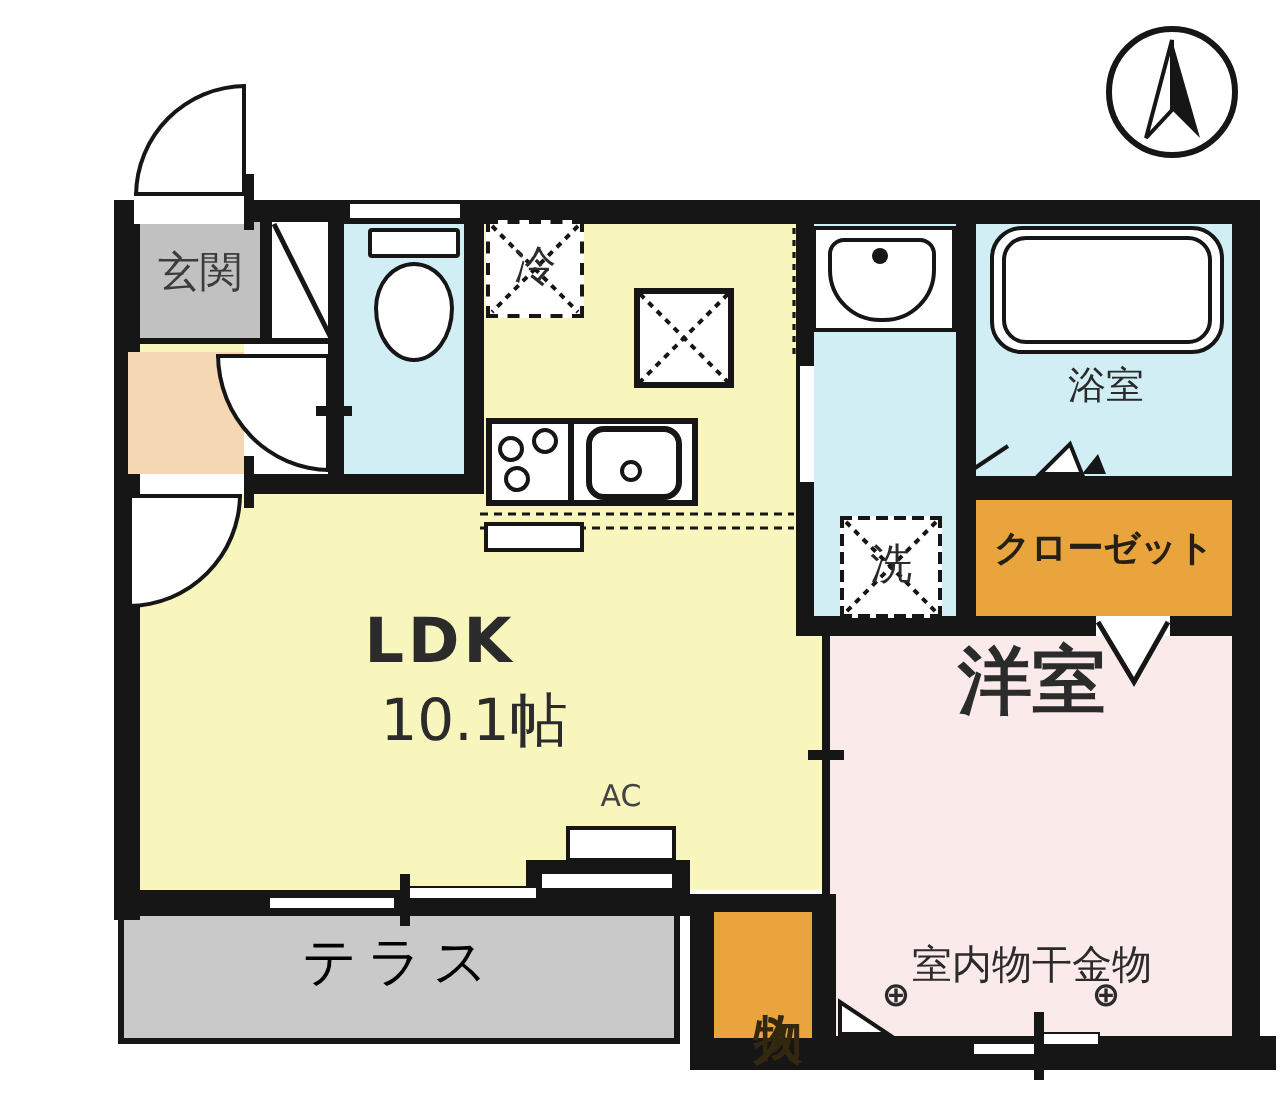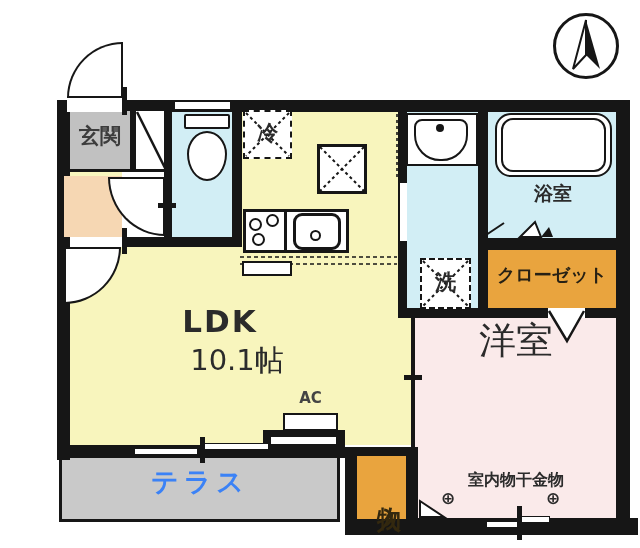--- a/index.html
+++ b/index.html
@@ -7,21 +7,21 @@
         font-family:"DejaVu Sans",sans-serif;color:#2b2b2b;}
   .abs{position:absolute;box-sizing:border-box;}
   .fill{z-index:1;}
   .wall{background:#161616;z-index:2;}
   .ovr{z-index:3;}
   .wall2{background:#161616;z-index:4;}
   .gap{background:#fff;z-index:5;}
   .fix{z-index:6;background:#fff;border:2px solid #161616;}
   .tick{background:#161616;z-index:7;}
   svg.lines{position:absolute;left:0;top:0;z-index:10;}
-  .txt{z-index:20;text-align:center;line-height:1.05;font-weight:bold;}
+  .txt{z-index:20;text-align:center;line-height:1.05;}
   .door{background:#fff;border:2px solid #161616;z-index:6;}
 </style>
 </head>
 <body>
 
 <div id="plan">
 
   <div class="abs fill" style="left:70px;top:112px;width:341px;height:333px;background:#f8f5bd;"></div>
   <div class="abs fill" style="left:405px;top:112px;width:75px;height:196px;background:#d2eef5;"></div>
   <div class="abs fill" style="left:488px;top:112px;width:128px;height:128px;background:#d2eef5;"></div>
@@ -141,26 +141,26 @@
   <div class="abs txt" style="left:67px;top:125px;width:66px;font-size:21px;color:#3c3c3c;">玄関</div>
 
   <div class="abs txt" style="left:130px;top:305px;width:180px;font-size:31px;font-weight:600;letter-spacing:2px;">LDK</div>
   <div class="abs txt" style="left:147px;top:345px;width:180px;font-size:29px;font-weight:400;">10.1帖</div>
 
 
   <div class="abs txt" style="left:514px;top:184px;width:78px;font-size:19px;">浴室</div>
 
   <div class="abs txt" style="left:488px;top:266px;width:128px;font-size:18px;font-weight:600;color:#262014;">クローゼット</div>
 
-  <div class="abs txt" style="left:426px;top:322px;width:180px;font-size:37px;font-weight:400;text-align:center;">洋室</div>
-  <div class="abs txt" style="left:426px;top:472px;width:180px;font-size:16px;">室内物干金物</div>
+  <div class="abs txt" style="left:426px;top:322px;width:180px;font-size:37px;font-weight:700;text-align:center;">洋室</div>
+  <div class="abs txt" style="left:426px;top:472px;width:180px;font-size:20px;">室内物干金物</div>
   <div class="abs txt" style="left:438px;top:490px;width:20px;font-size:17px;font-weight:700;">⊕</div>
   <div class="abs txt" style="left:543px;top:490px;width:20px;font-size:17px;font-weight:700;">⊕</div>
 
-  <div class="abs txt" style="left:80px;top:468px;width:240px;font-size:27px;color:#3b82f6;letter-spacing:5px;">テラス</div>
+  <div class="abs txt" style="left:80px;top:468px;width:240px;font-size:27px;color:#000000;letter-spacing:5px;">テラス</div>
 
   <div class="abs txt" style="left:363px;top:458px;width:38px;height:60px;font-size:24px;font-weight:600;color:#33280f;writing-mode:vertical-rl;line-height:1;">物入</div>
 
   <div class="abs txt" style="left:243px;top:122px;width:49px;font-size:21px;">冷</div>
   <div class="abs txt" style="left:420px;top:271px;width:51px;font-size:21px;">洗</div>
   <div class="abs txt" style="left:288px;top:391px;width:45px;font-size:15px;color:#444;">AC</div>
 
 </div>
 
 </body></html>

